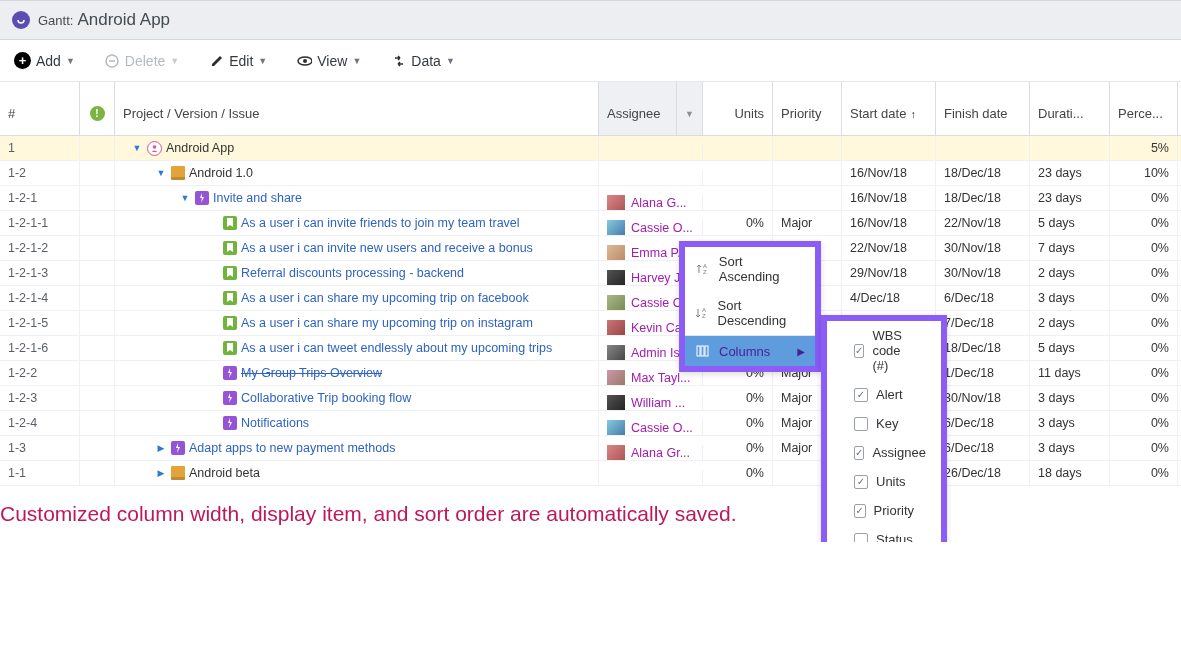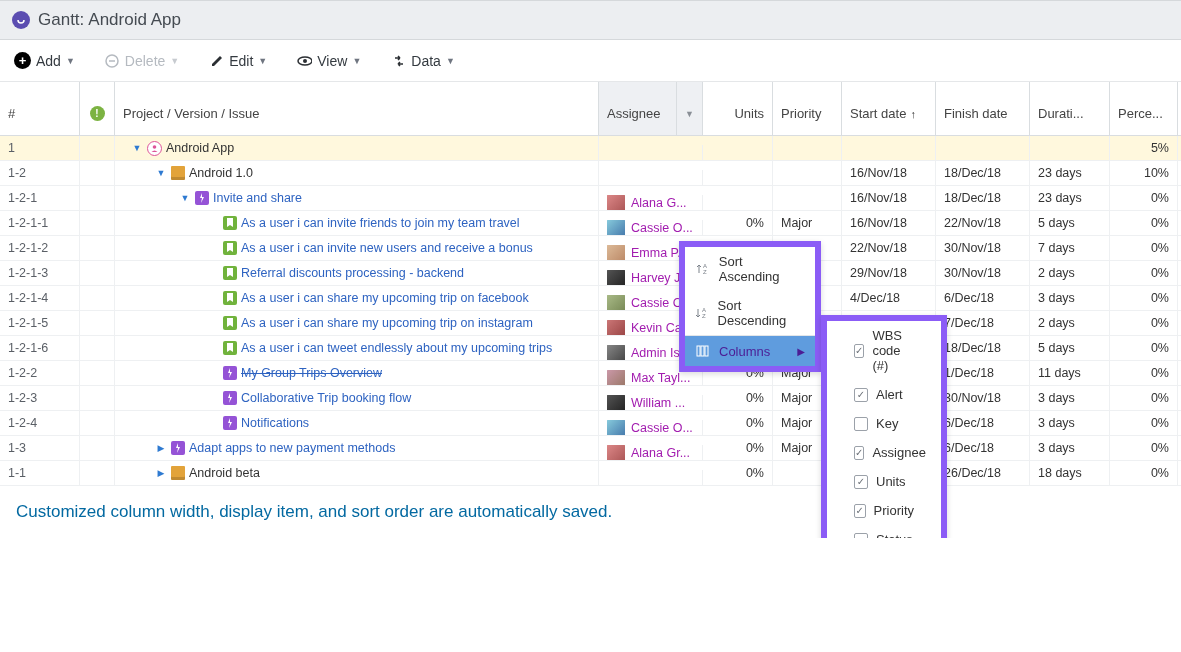--- a/index.html
+++ b/index.html
@@ -1,20 +1,20 @@
 <!DOCTYPE html>
 <html><head>
 <meta charset="utf-8">
 <style>
   * { box-sizing: border-box; margin: 0; padding: 0; }
   body { font-family: -apple-system, BlinkMacSystemFont, "Segoe UI", Arial, sans-serif; font-size: 13px; color: #333; background: #fff; width: 1181px; }
   .titlebar { background: #eceef1; border-bottom: 1px solid #d5d8db; border-top: 1px solid #d5d8db; padding: 9px 12px; display: flex; align-items: center; }
   .app-icon { width: 18px; height: 18px; background: #5b4db1; border-radius: 50%; margin-right: 8px; display:flex; align-items:center; justify-content:center; }
   .app-icon svg { display:block; }
-  .title-prefix { font-size: 17px; color: #454b52; }
+  .title-prefix { font-size: 13px; color: #454b52; }
   .title-name { font-size: 17px; color: #454b52; font-weight: 400; margin-left:4px; }
   .toolbar { background: #fff; border-bottom: 1px solid #e5e7e9; padding: 12px 14px; display: flex; align-items: center; gap: 30px; }
   .tb-btn { display:flex; align-items:center; gap:5px; cursor: pointer; color:#343a40; font-size:14px; }
   .tb-btn.disabled { color:#b5bac0; cursor:default; }
   .plus-circle { width:17px; height:17px; background:#000; border-radius:50%; display:inline-flex; align-items:center; justify-content:center; color:#fff; font-size:13px; line-height:1; font-weight:bold;}
   .tb-caret { font-size: 9px; color:#6f7580;}
   .tb-btn.disabled .tb-caret { color:#c7cbd0;}
   .ico { width:15px; height:15px; display:inline-flex; align-items:center; justify-content:center; }
   .grid { position:relative; }
   .header-row { display:flex; border-bottom:1px solid #d9dde0; background:#fff; }
@@ -61,21 +61,21 @@
   .strike { text-decoration: line-through; }
   .avatar { width:18px;height:18px; border-radius:2px; background:#8a6; display:inline-block; background-size:cover;}
   .av1 { background:linear-gradient(135deg,#d88,#a55);}
   .av2 { background:linear-gradient(135deg,#8cd,#47a);}
   .av3 { background:linear-gradient(135deg,#db9,#b86);}
   .av4 { background:linear-gradient(135deg,#555,#222);}
   .av5 { background:linear-gradient(135deg,#ab8,#785);}
   .av6 { background:linear-gradient(135deg,#c77,#944);}
   .av7 { background:linear-gradient(135deg,#888,#444);}
   .av8 { background:linear-gradient(135deg,#c9a,#976);}
-  .footer-note { color:#0369a1; font-size:17px; padding:16px 16px;}
+  .footer-note { color:#be185d; font-size:21px; padding:16px 0;}
   
   .menu { position:absolute; background:#fff; border:6px solid #8b5cf6; box-shadow:0 2px 6px rgba(0,0,0,.15); z-index:20;}
   .menu1 { left:679px; top:159px; width:142px;}
   .menu-item { display:flex; align-items:center; gap:8px; padding:7px 10px; font-size:13px; color:#333; cursor:pointer;}
   .menu-sep { border-top:1px solid #e3e6e9;}
   .menu-item.active { background:#5f9cde; color:#4c1d95;}
   .menu-item .arrow { margin-left:auto; font-size:10px;}
   .menu-ico { width:16px;height:16px; display:inline-flex; align-items:center; justify-content:center; color:#7d838b; font-size:12px;}
   .menu-item.active .menu-ico { color:#fff;}
   .menu2 { left:821px; top:233px; width:126px;}

